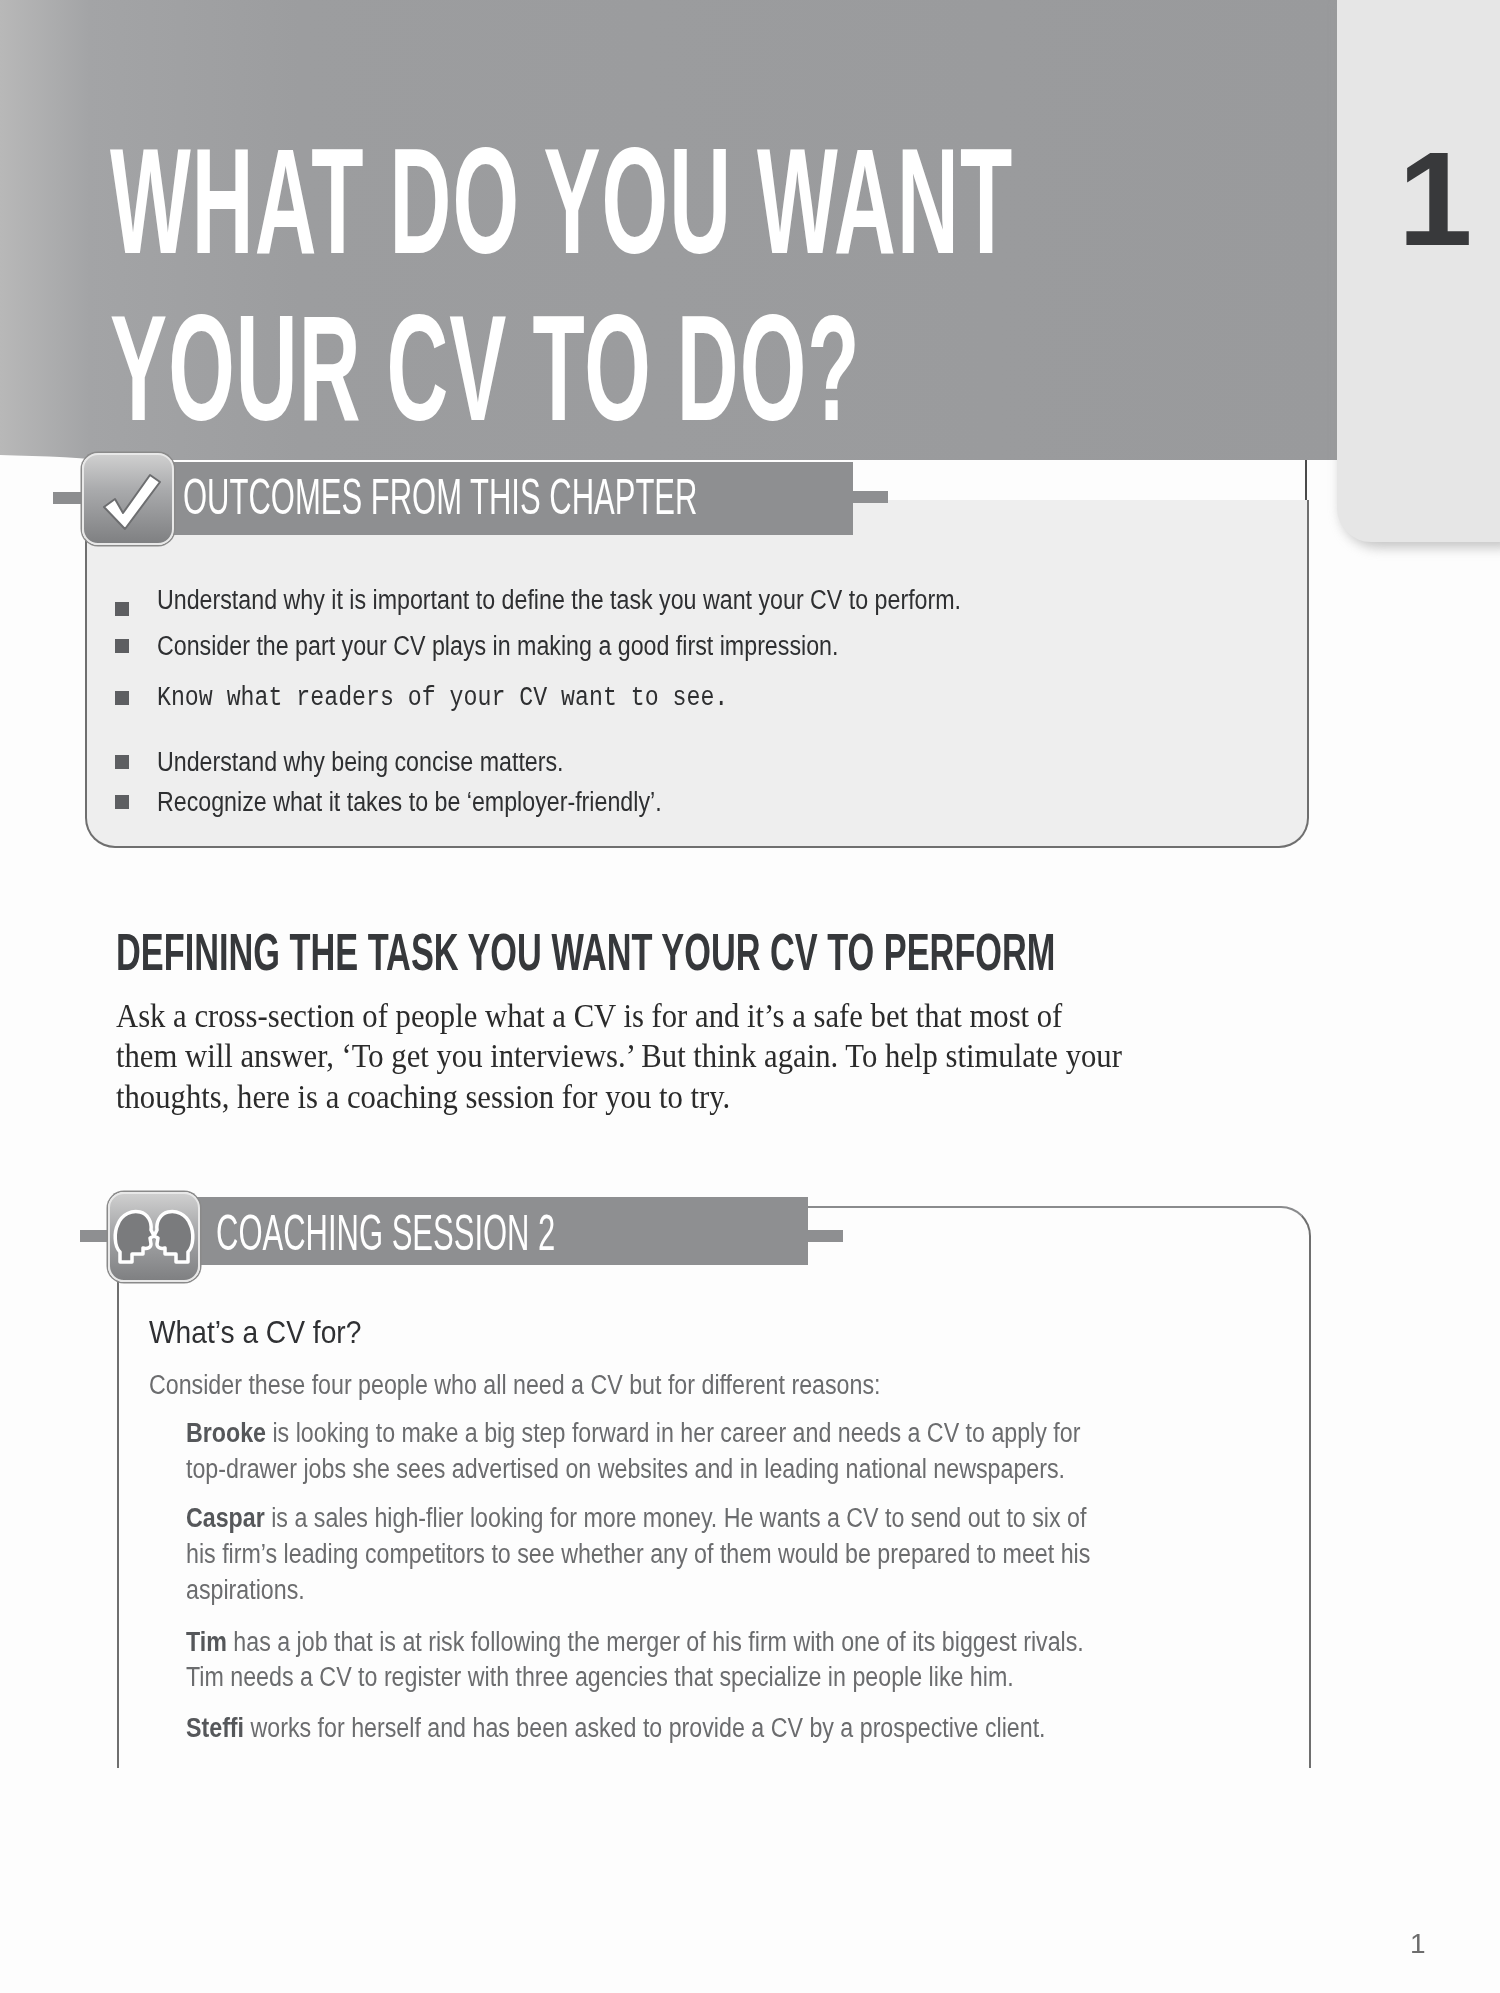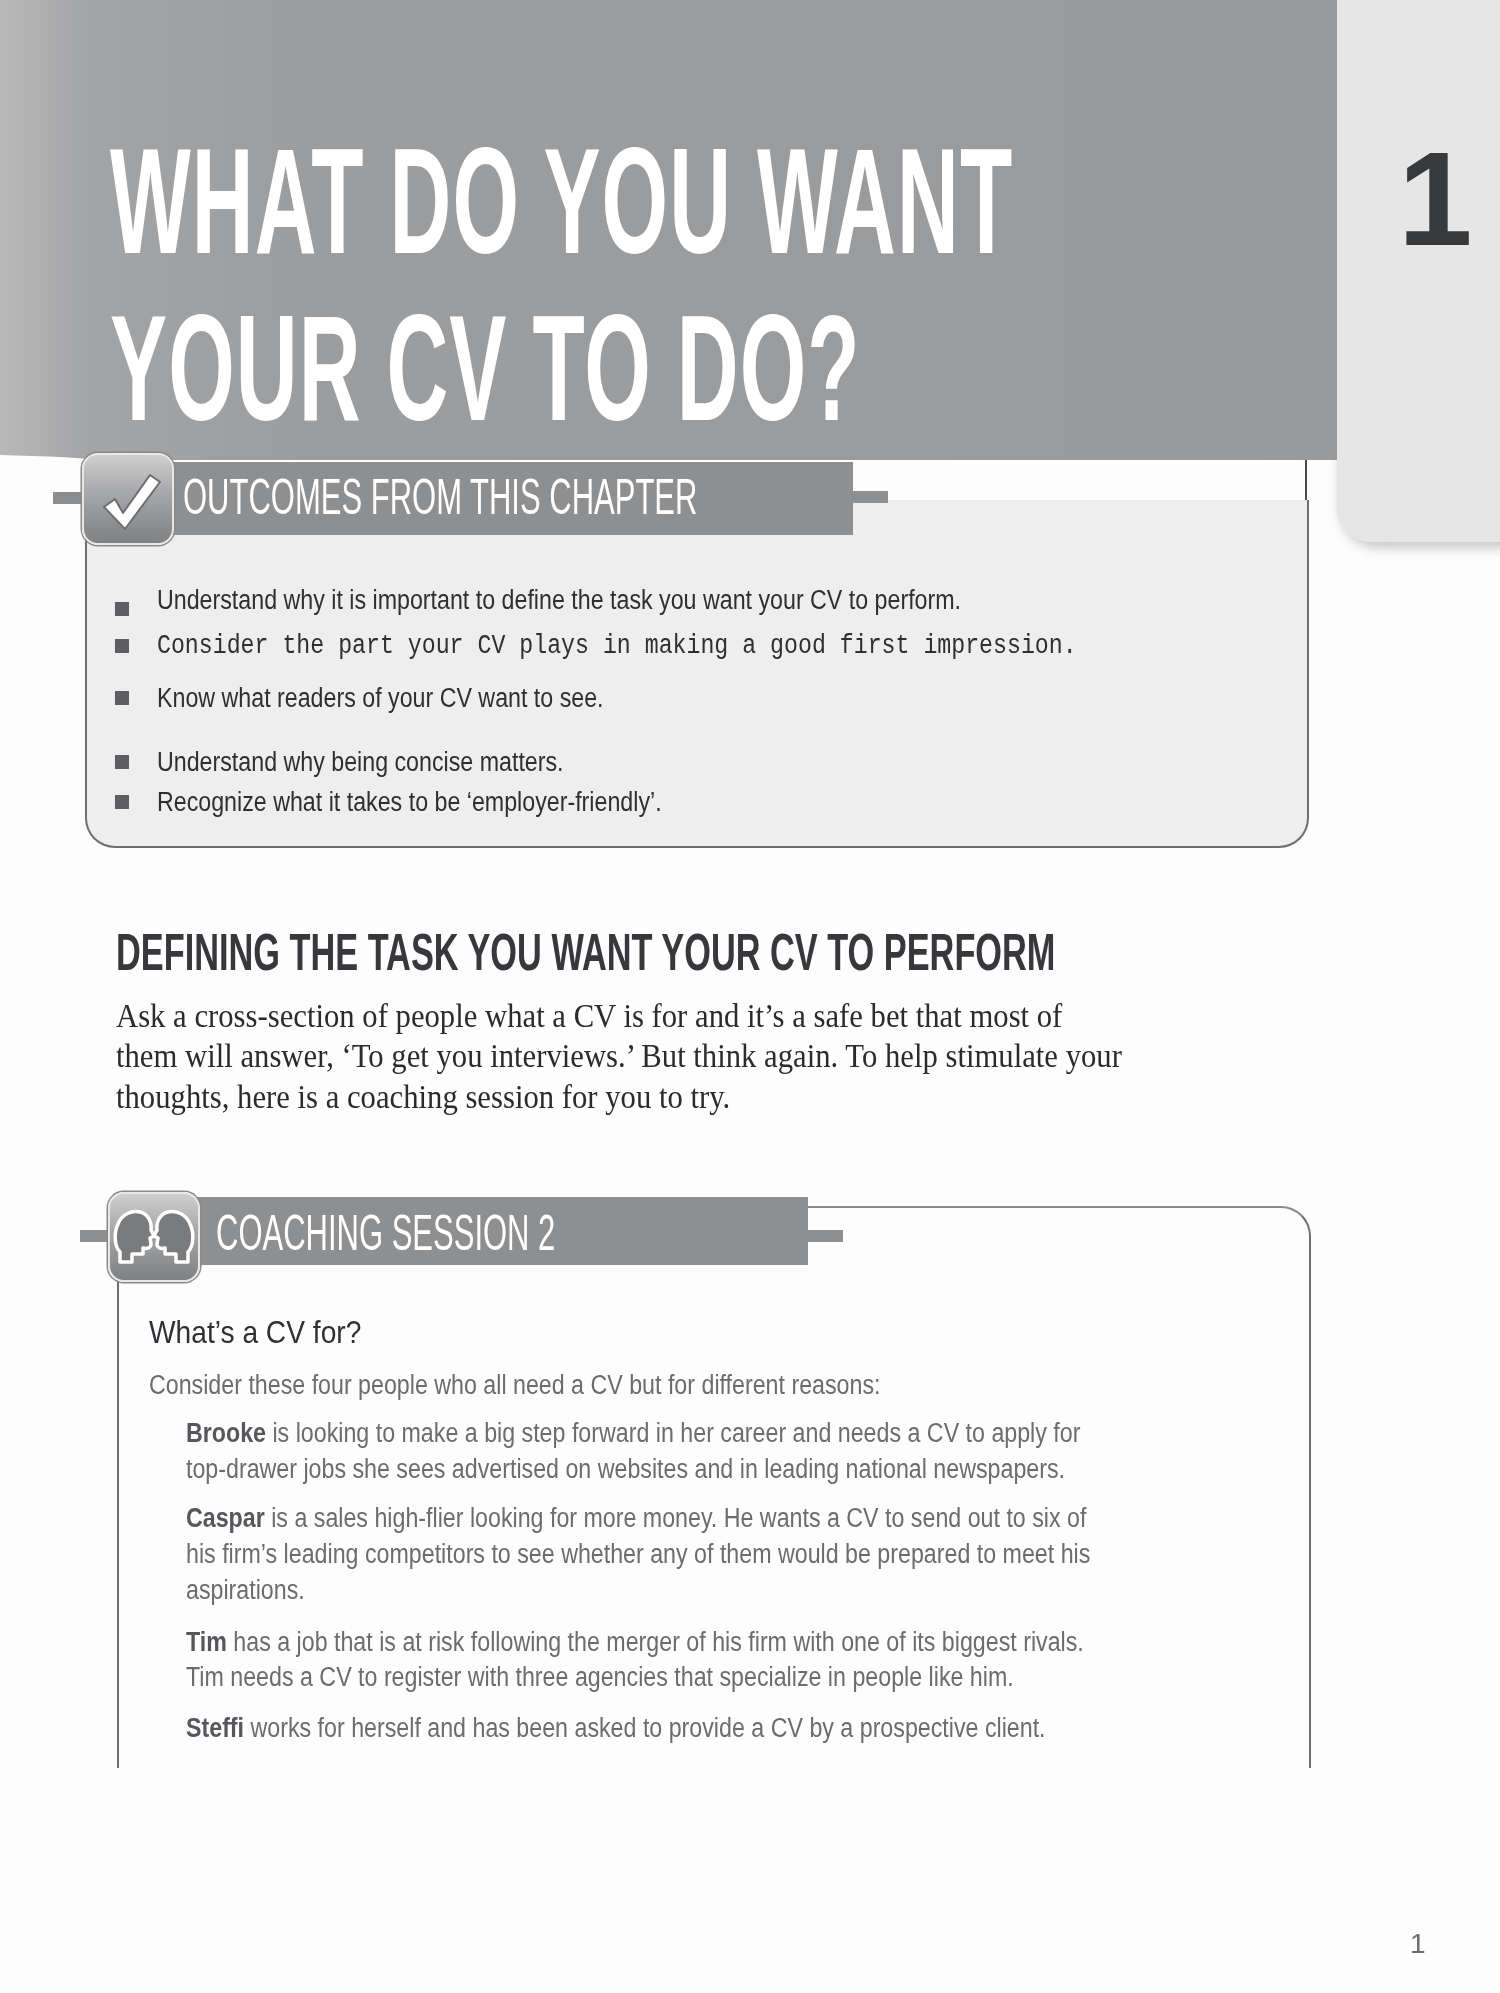--- a/index.html
+++ b/index.html
@@ -78,25 +78,25 @@
   <svg width="88" height="88" viewBox="0 0 88 88">
     <path d="M20 52 L31 44 L39 58 L66 20 L76 27 L41 74 Z" fill="#ffffff" stroke="#6d6e70" stroke-width="2" stroke-linejoin="round"></path>
   </svg>
 </div>
 <div id="outcomes-title" class="abs box-header-text">OUTCOMES FROM THIS CHAPTER</div>
 
 <div class="abs outcome-item" style="top:576px;align-items:flex-end;">
   <span class="bullet"></span>
   <span class="outcome-text">Understand why it is important to define the task you want your CV to perform.</span>
 </div>
-<div class="abs outcome-item" style="top:626px;font-family:Liberation Mono, monospace;">
+<div class="abs outcome-item" style="top:626px;">
   <span class="bullet"></span>
   <span class="outcome-text">Consider the part your CV plays in making a good first impression.</span>
 </div>
-<div class="abs outcome-item" style="top:678px;">
+<div class="abs outcome-item" style="top:678px;font-family:Liberation Mono, monospace;">
   <span class="bullet"></span>
   <span class="outcome-text">Know what readers of your CV want to see.</span>
 </div>
 <div class="abs outcome-item" style="top:742px;">
   <span class="bullet"></span>
   <span class="outcome-text">Understand why being concise matters.</span>
 </div>
 <div class="abs outcome-item" style="top:782px;">
   <span class="bullet"></span>
   <span class="outcome-text">Recognize what it takes to be ‘employer-friendly’.</span>

